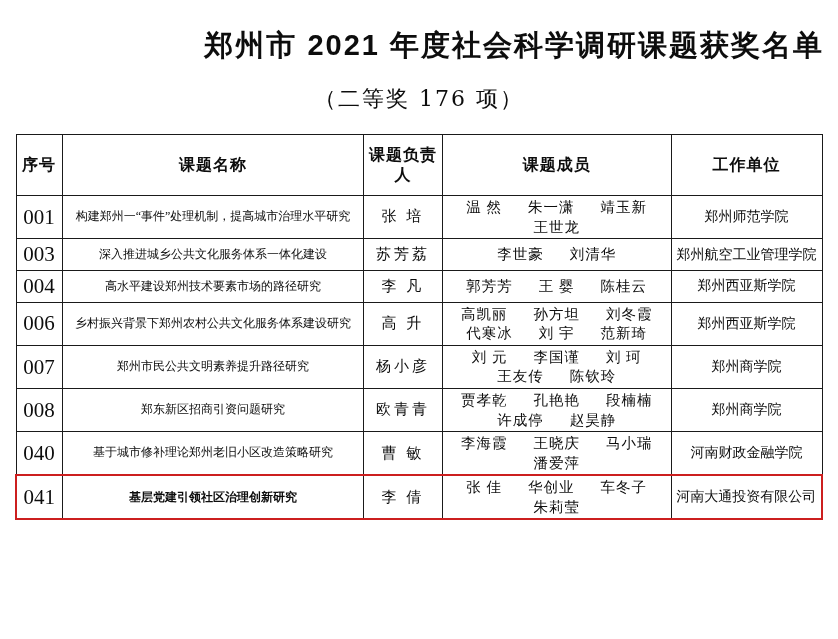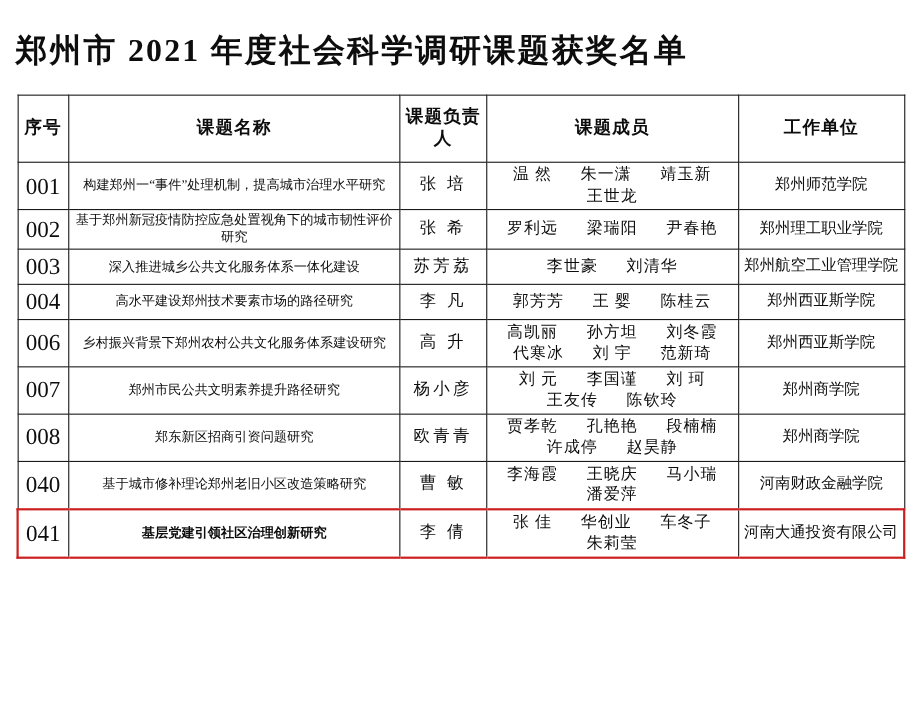--- a/index.html
+++ b/index.html
@@ -15,26 +15,26 @@
     overflow: hidden;
   }
   .page {
     position: relative;
     width: 838px;
     height: 639px;
     box-sizing: border-box;
     padding: 0 14px;
   }
   .doc-title {
-    text-align: left;
+    text-align: right;
     font-size: 29px;
     font-weight: bold;
     letter-spacing: 2px;
     margin-top: 26px;
-    font-family: Liberation Serif, serif;
+    font-family: Liberation Sans, sans-serif;
   }
   .doc-subtitle {
     text-align: center;
     font-size: 22px;
     letter-spacing: 2px;
     margin-top: 18px;
     font-family: "DejaVu Serif", "Liberation Serif", serif;
   }
   table.award-table {
     margin: 20px auto 0 auto;
@@ -111,20 +111,21 @@
   tr.highlighted td:first-child { border-left: 2px solid #cc1f1f; margin-top: 20px; }
   tr.highlighted td:last-child  { border-right: 2px solid #cc1f1f; }
   tr.highlighted .cell-title { font-weight: bold; text-align: center; }
 </style>
 </head>
 <body>
 
 <div class="page">
 
   <div class="doc-title">郑州市 2021 年度社会科学调研课题获奖名单</div>
+  <div class="doc-subtitle">（二等奖 176 项）</div>
 
   <table class="award-table">
     <colgroup>
       <col class="col-no">
       <col class="col-title">
       <col class="col-lead">
       <col class="col-mem">
       <col class="col-unit">
     </colgroup>
     <thead>
@@ -149,35 +150,20 @@
                 <span>靖玉新</span>
               </div>
               <div class="mem-row">
                 <span>王世龙</span>
               </div>
             </div>
           </td>
           <td class="cell-unit">郑州师范学院</td>
         </tr>
         <tr>
-          <td class="cell-no">002</td>
-          <td class="cell-title">基于郑州新冠疫情防控应急处置视角下的城市韧性评价研究</td>
-          <td class="cell-lead">张 希</td>
-          <td>
-            <div class="members">
-              <div class="mem-row">
-                <span>罗利远</span>
-                <span>梁瑞阳</span>
-                <span>尹春艳</span>
-              </div>
-            </div>
-          </td>
-          <td class="cell-unit">郑州理工职业学院</td>
-        </tr>
-        <tr>
           <td class="cell-no">003</td>
           <td class="cell-title">深入推进城乡公共文化服务体系一体化建设</td>
           <td class="cell-lead">苏芳荔</td>
           <td>
             <div class="members">
               <div class="mem-row">
                 <span>李世豪</span>
                 <span>刘清华</span>
               </div>
             </div>

